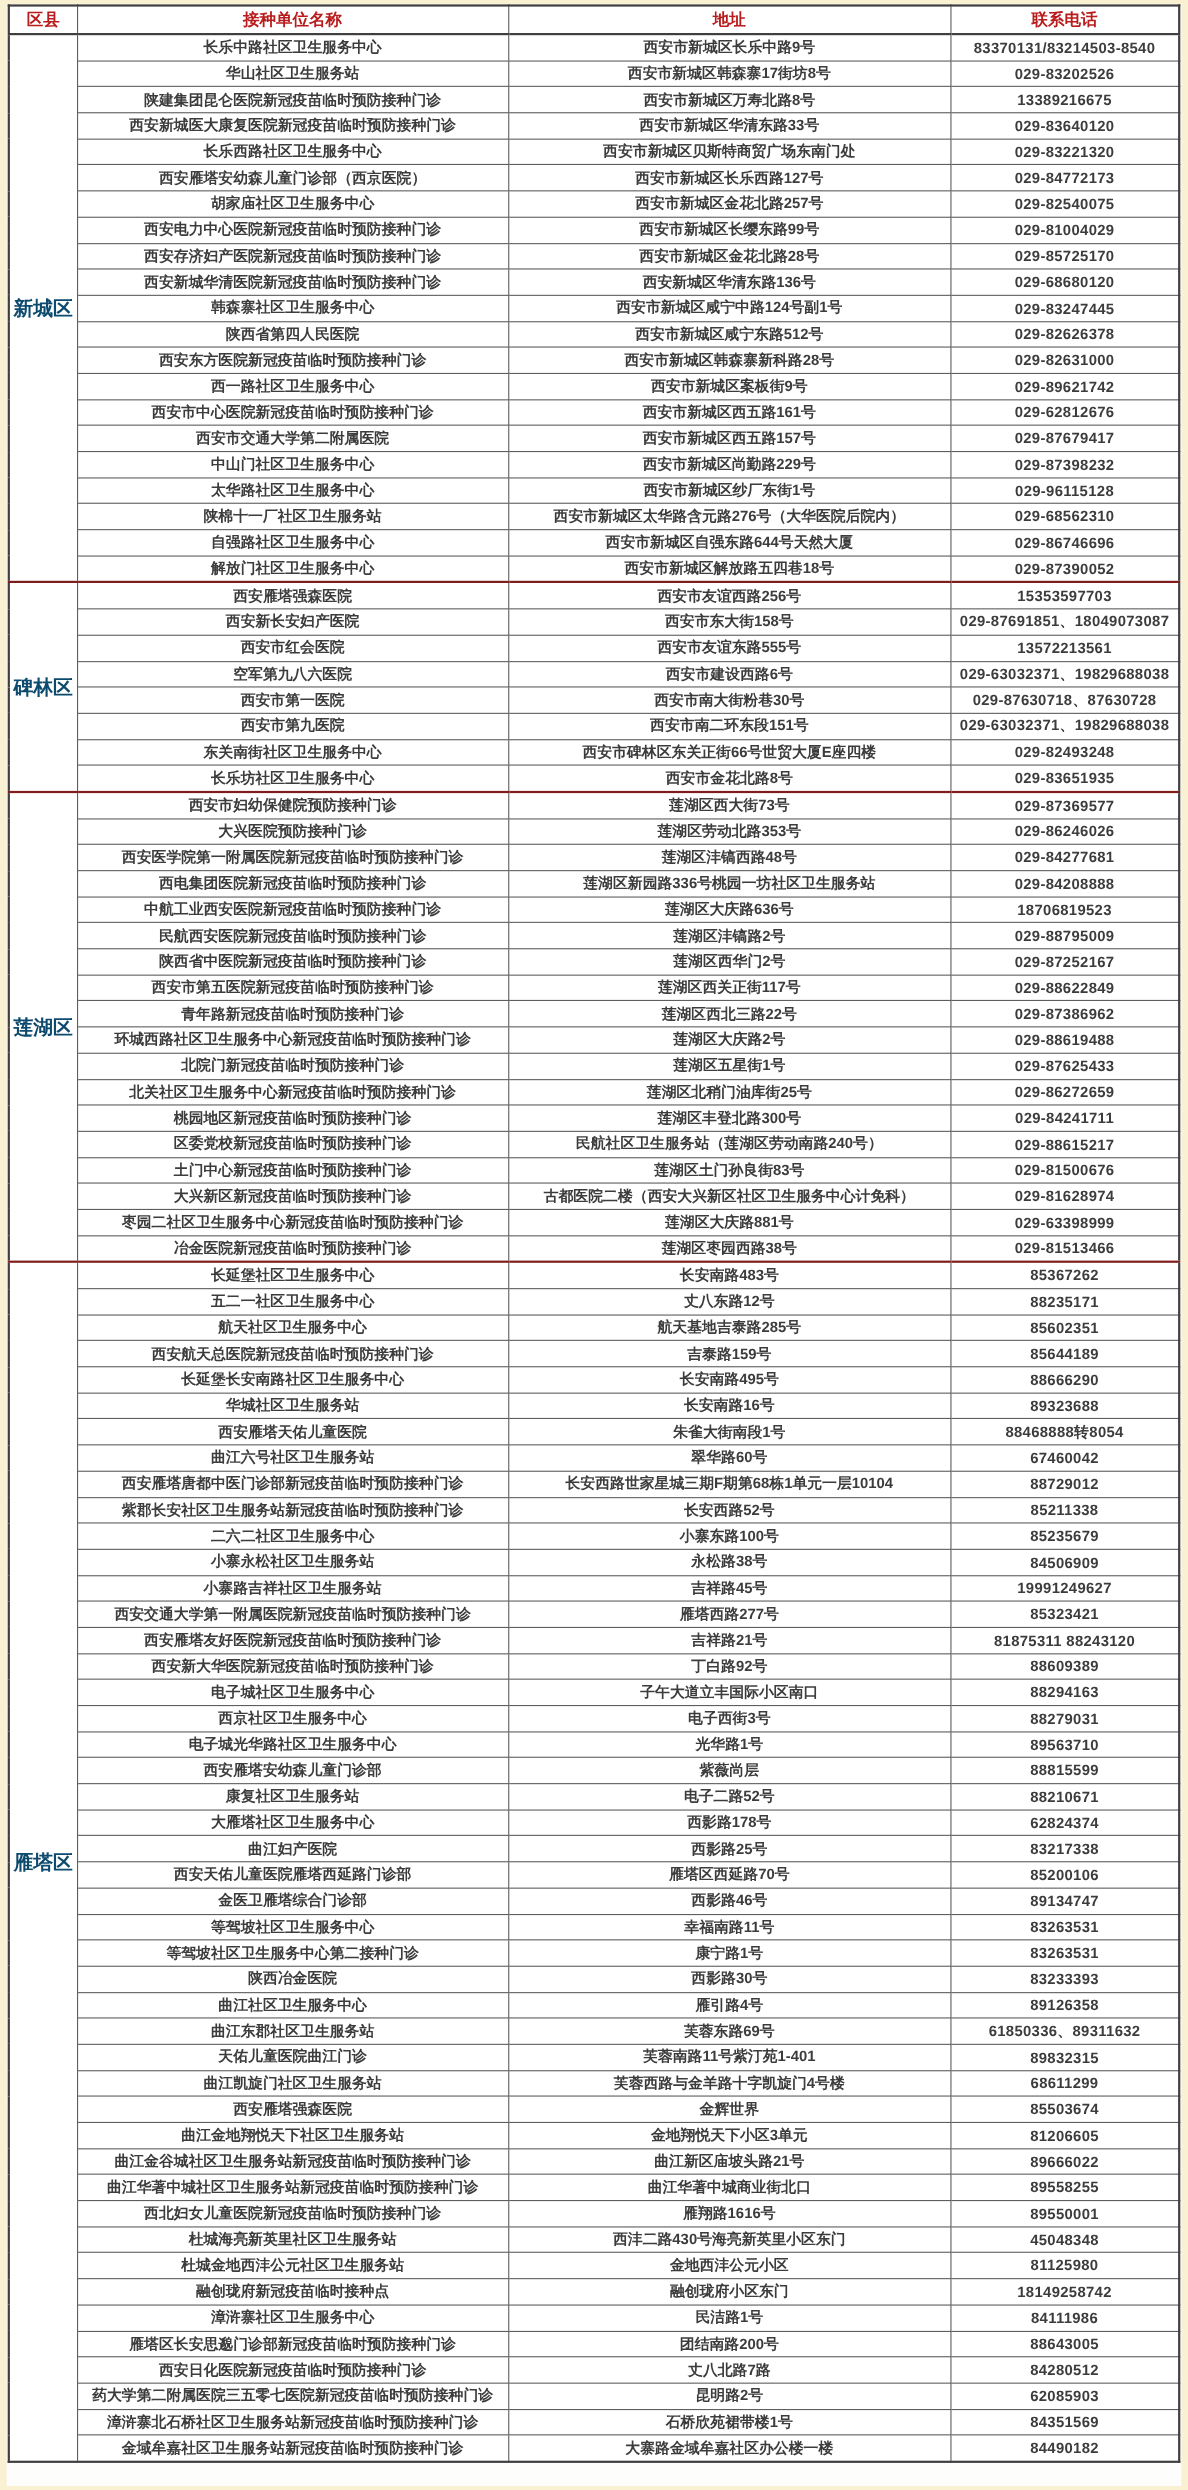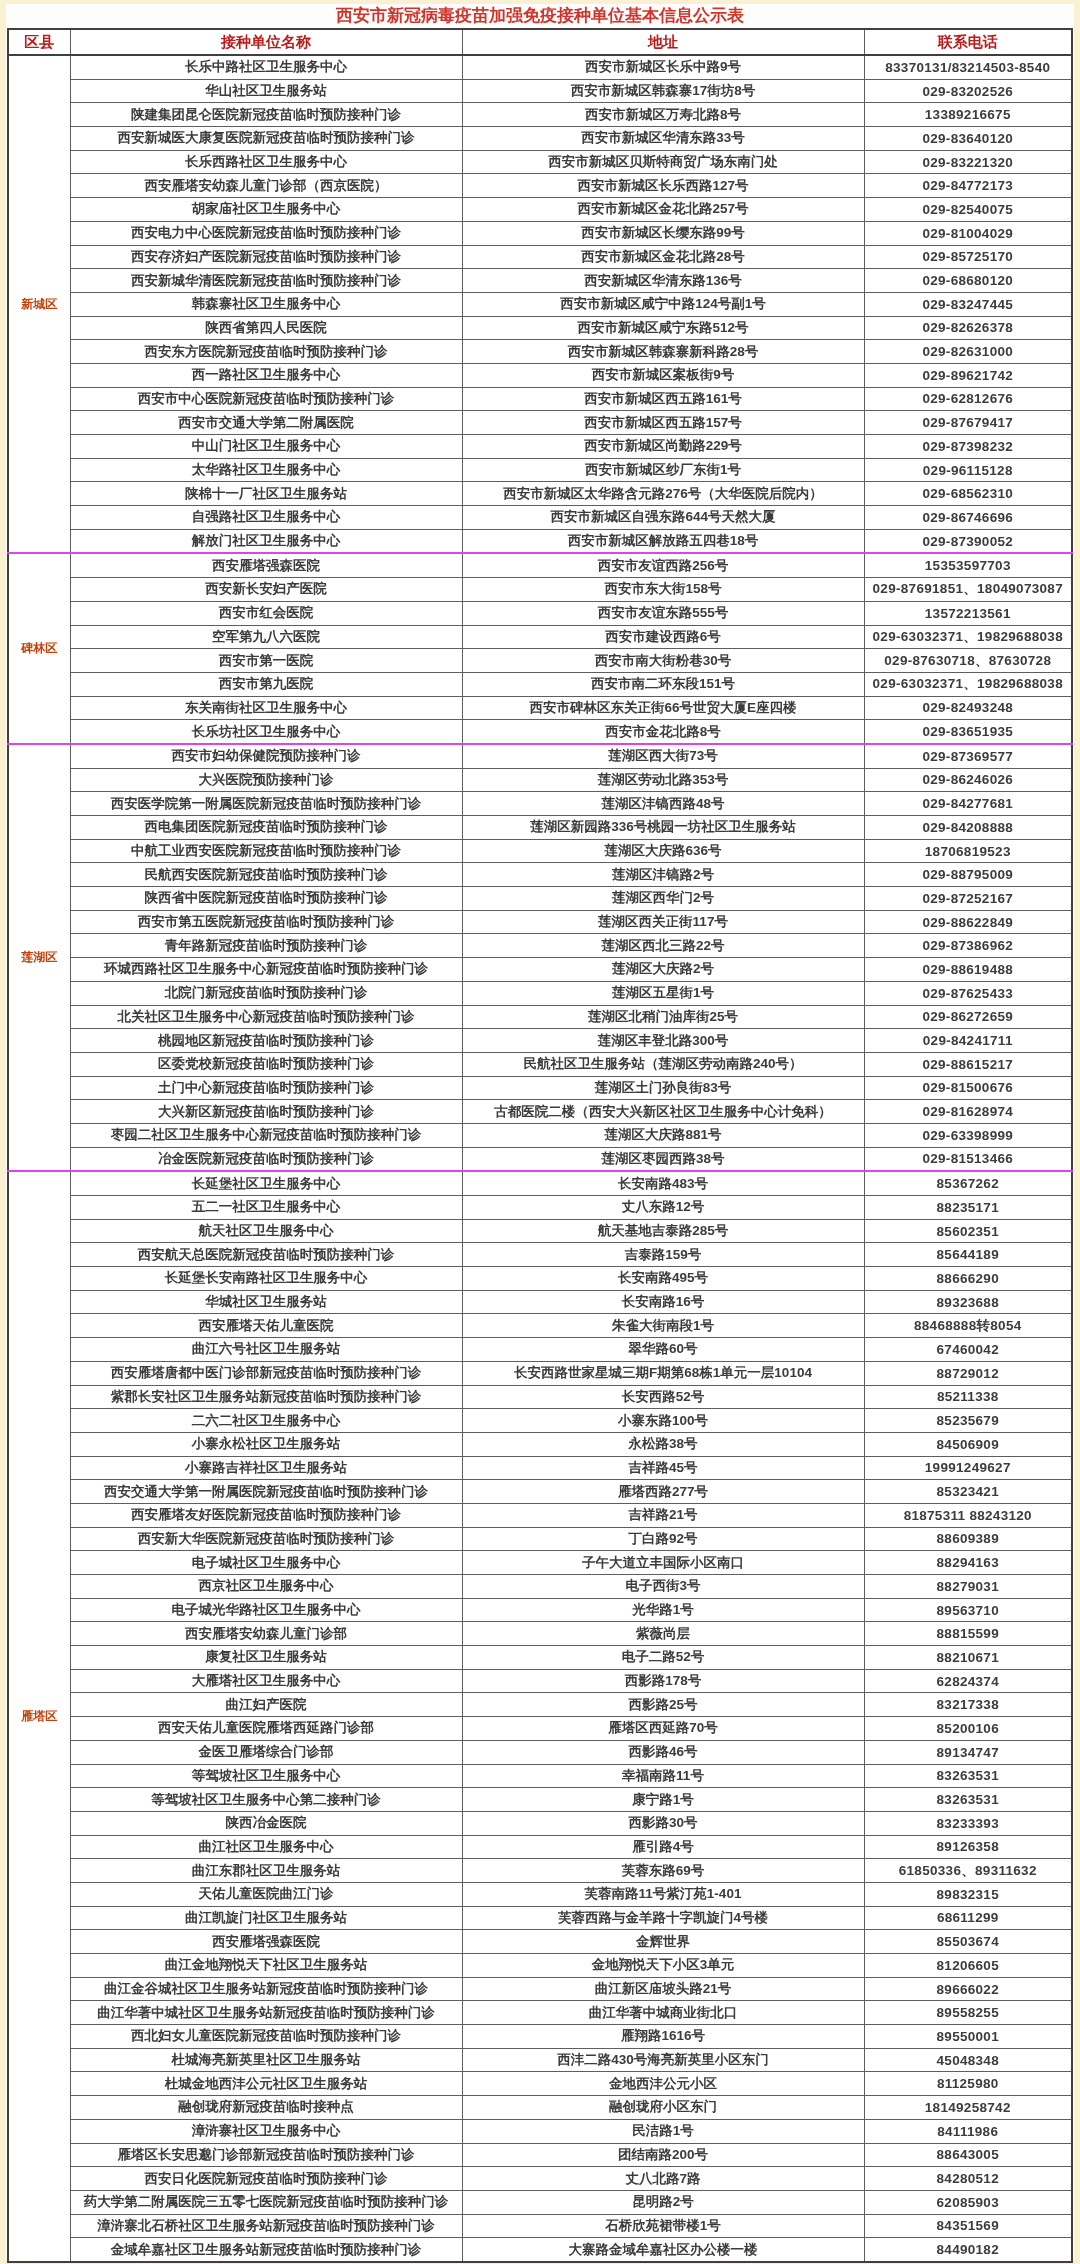--- a/index.html
+++ b/index.html
@@ -47,34 +47,33 @@
     color:#b91c1c;
     border-bottom:2px solid #3f3f3f;
   }
   td{
     height:22.7px;
     font-size:13.5px;
     font-weight:bold;
     color:#3c3c3c;
   }
   td.district{
-    font-size:12px;
-    color:#c2410c;
+    font-size:18px;
+    color:#0c4a6e;
     border-right:1px solid #5e5e5e;
   }
   tr.section-start td{
-    border-top:2px solid #d946ef;
+    border-top:2px solid #7f1d1d;
   }
   td.c-phone{letter-spacing:0.3px;}
 </style>
 </head>
 <body>
 
 <div class="sheet">
-  <div class="page-title">西安市新冠病毒疫苗加强免疫接种单位基本信息公示表</div>
   <table>
     <colgroup>
       <col class="c0">
         <col class="c1">
         <col class="c2">
         <col class="c3">
     </colgroup>
     <thead>
       <tr>
         <th>区县</th>

